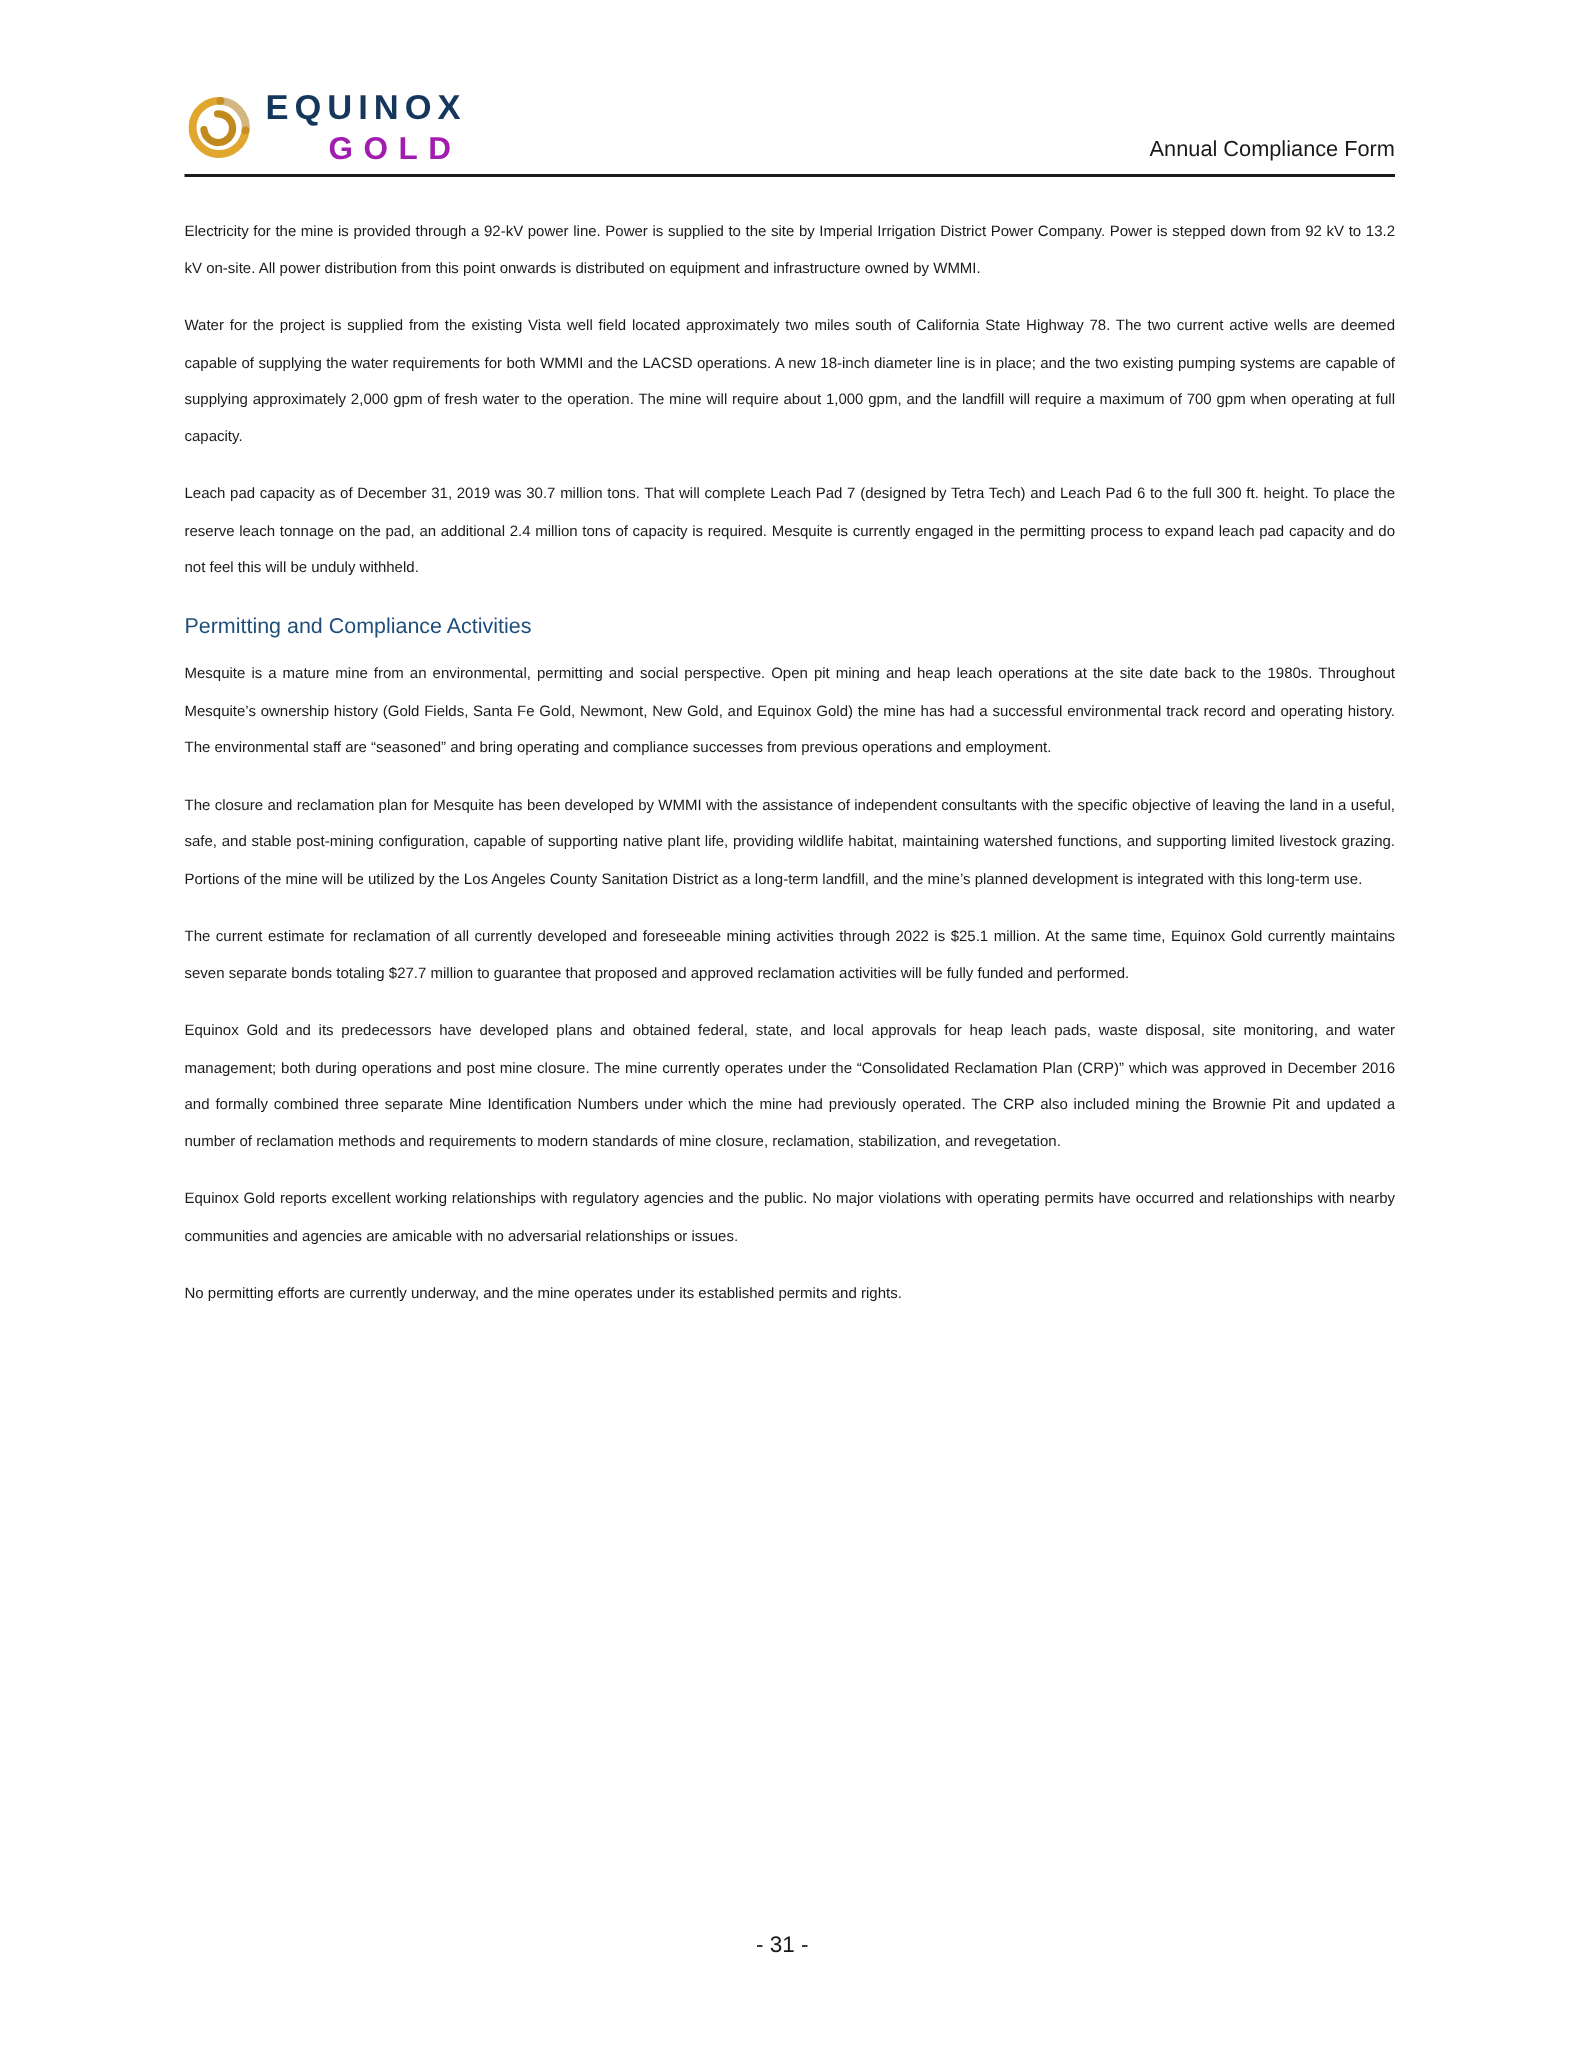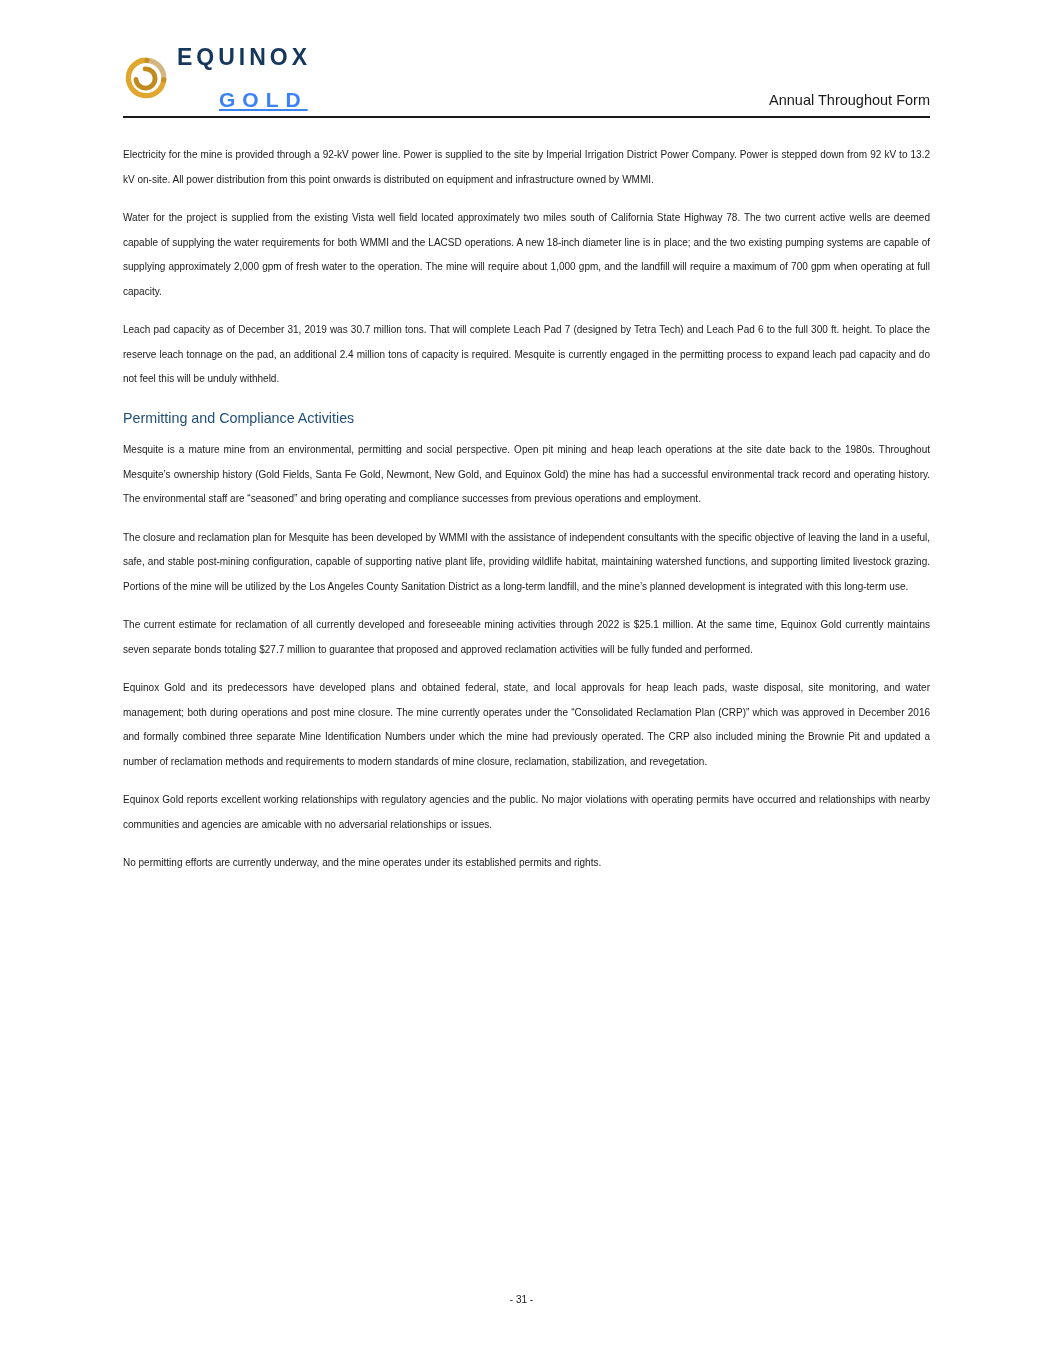--- a/index.html
+++ b/index.html
@@ -32,27 +32,26 @@
   }
   .logo-icon { width: 46px; height: 46px; display: inline-block; }
   .logo-text { display: flex; flex-direction: column; line-height: 1; }
   .logo-line1 {
     color: #16375c;
     font-weight: bold;
     font-size: 23px;
     letter-spacing: 4px;
   }
   .logo-line2 {
-    color: #3b82f6;
+    color: #a21caf;
     font-weight: bold;
     font-size: 21px;
     letter-spacing: 7px;
     margin-left: 42px;
-    margin-top: 20px;
-    text-decoration: underline;
+    margin-top: 6px;
   }
   .doc-title {
     font-size: 14.5px;
     color: #1a1a1a;
     padding-bottom: 2px;
   }
   .content {
     position: absolute;
     top: 143px;
     left: 123px;
@@ -71,21 +70,21 @@
     font-weight: normal;
     margin-top: 4px;
     margin-bottom: 8px;
   }
   .footer {
     position: absolute;
     bottom: 60px;
     left: 0;
     right: 12px;
     text-align: center;
-    font-size: 10px;
+    font-size: 15px;
     color: #1a1a1a;
   }
 </style>
 </head>
 <body>
 
 <div class="page">
 
   <div class="header">
     <div class="logo">
@@ -96,21 +95,21 @@
             <path d="M23 14.5 A10 10 0 1 1 13.5 25.5" stroke="#c08a1e" stroke-width="5"></path>
             <path d="M42.5 26 A18.5 18.5 0 0 0 25 5.5" stroke="#b07a1e" stroke-width="5.5" opacity="0.55"></path>
           </g>
         </svg>
       </span>
       <span class="logo-text">
         <span class="logo-line1">EQUINOX</span>
         <span class="logo-line2">GOLD</span>
       </span>
     </div>
-    <div class="doc-title">Annual Throughout Form</div>
+    <div class="doc-title">Annual Compliance Form</div>
   </div>
 
   <div class="content">
     <p>Electricity for the mine is provided through a 92-kV power line. Power is supplied to the site by Imperial Irrigation District Power Company. Power is stepped down from 92 kV to 13.2 kV on-site. All power distribution from this point onwards is distributed on equipment and infrastructure owned by WMMI.</p>
     <p>Water for the project is supplied from the existing Vista well field located approximately two miles south of California State Highway 78. The two current active wells are deemed capable of supplying the water requirements for both WMMI and the LACSD operations. A new 18-inch diameter line is in place; and the two existing pumping systems are capable of supplying approximately 2,000 gpm of fresh water to the operation. The mine will require about 1,000 gpm, and the landfill will require a maximum of 700 gpm when operating at full capacity.</p>
     <p>Leach pad capacity as of December 31, 2019 was 30.7 million tons. That will complete Leach Pad 7 (designed by Tetra Tech) and Leach Pad 6 to the full 300 ft. height. To place the reserve leach tonnage on the pad, an additional 2.4 million tons of capacity is required. Mesquite is currently engaged in the permitting process to expand leach pad capacity and do not feel this will be unduly withheld.</p>
     <h2>Permitting and Compliance Activities</h2>
     <p>Mesquite is a mature mine from an environmental, permitting and social perspective. Open pit mining and heap leach operations at the site date back to the 1980s. Throughout Mesquite’s ownership history (Gold Fields, Santa Fe Gold, Newmont, New Gold, and Equinox Gold) the mine has had a successful environmental track record and operating history. The environmental staff are “seasoned” and bring operating and compliance successes from previous operations and employment.</p>
     <p>The closure and reclamation plan for Mesquite has been developed by WMMI with the assistance of independent consultants with the specific objective of leaving the land in a useful, safe, and stable post-mining configuration, capable of supporting native plant life, providing wildlife habitat, maintaining watershed functions, and supporting limited livestock grazing. Portions of the mine will be utilized by the Los Angeles County Sanitation District as a long-term landfill, and the mine’s planned development is integrated with this long-term use.</p>
     <p>The current estimate for reclamation of all currently developed and foreseeable mining activities through 2022 is $25.1 million. At the same time, Equinox Gold currently maintains seven separate bonds totaling $27.7 million to guarantee that proposed and approved reclamation activities will be fully funded and performed.</p>

